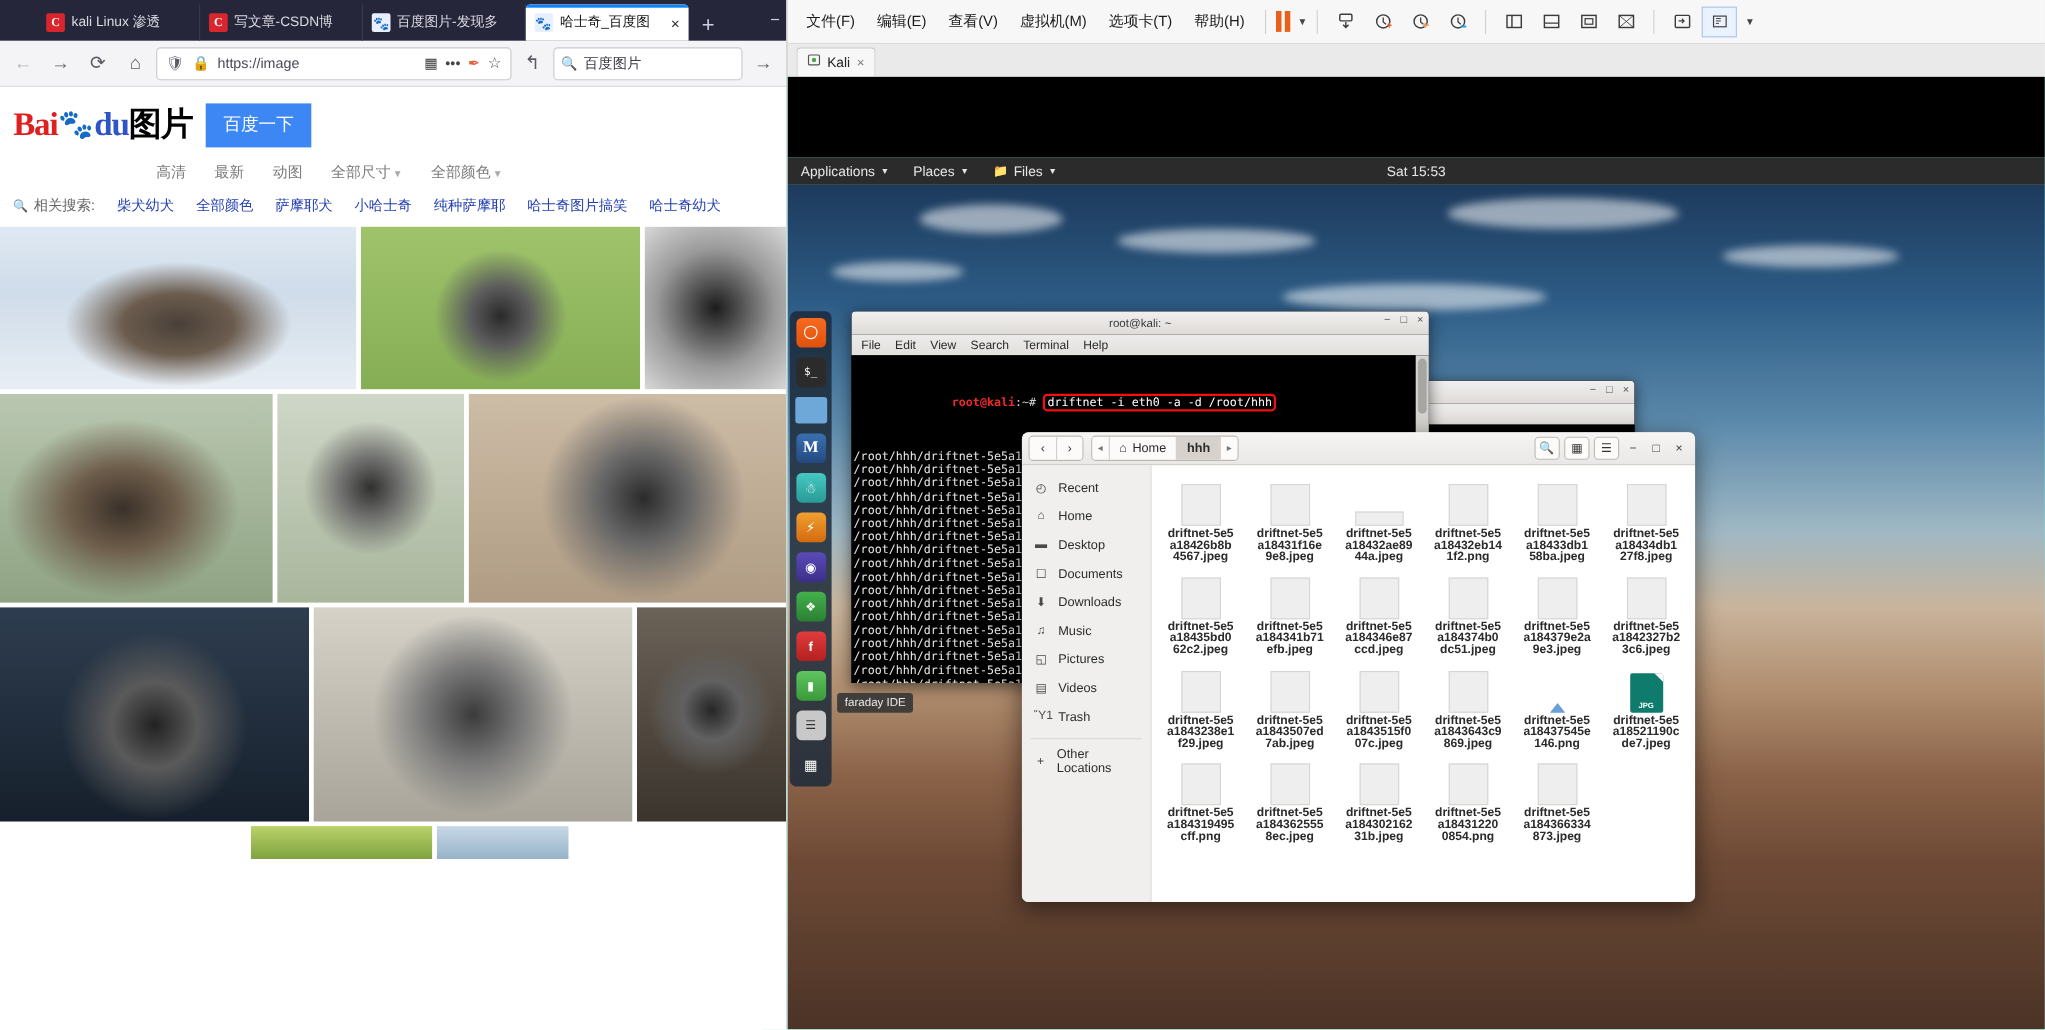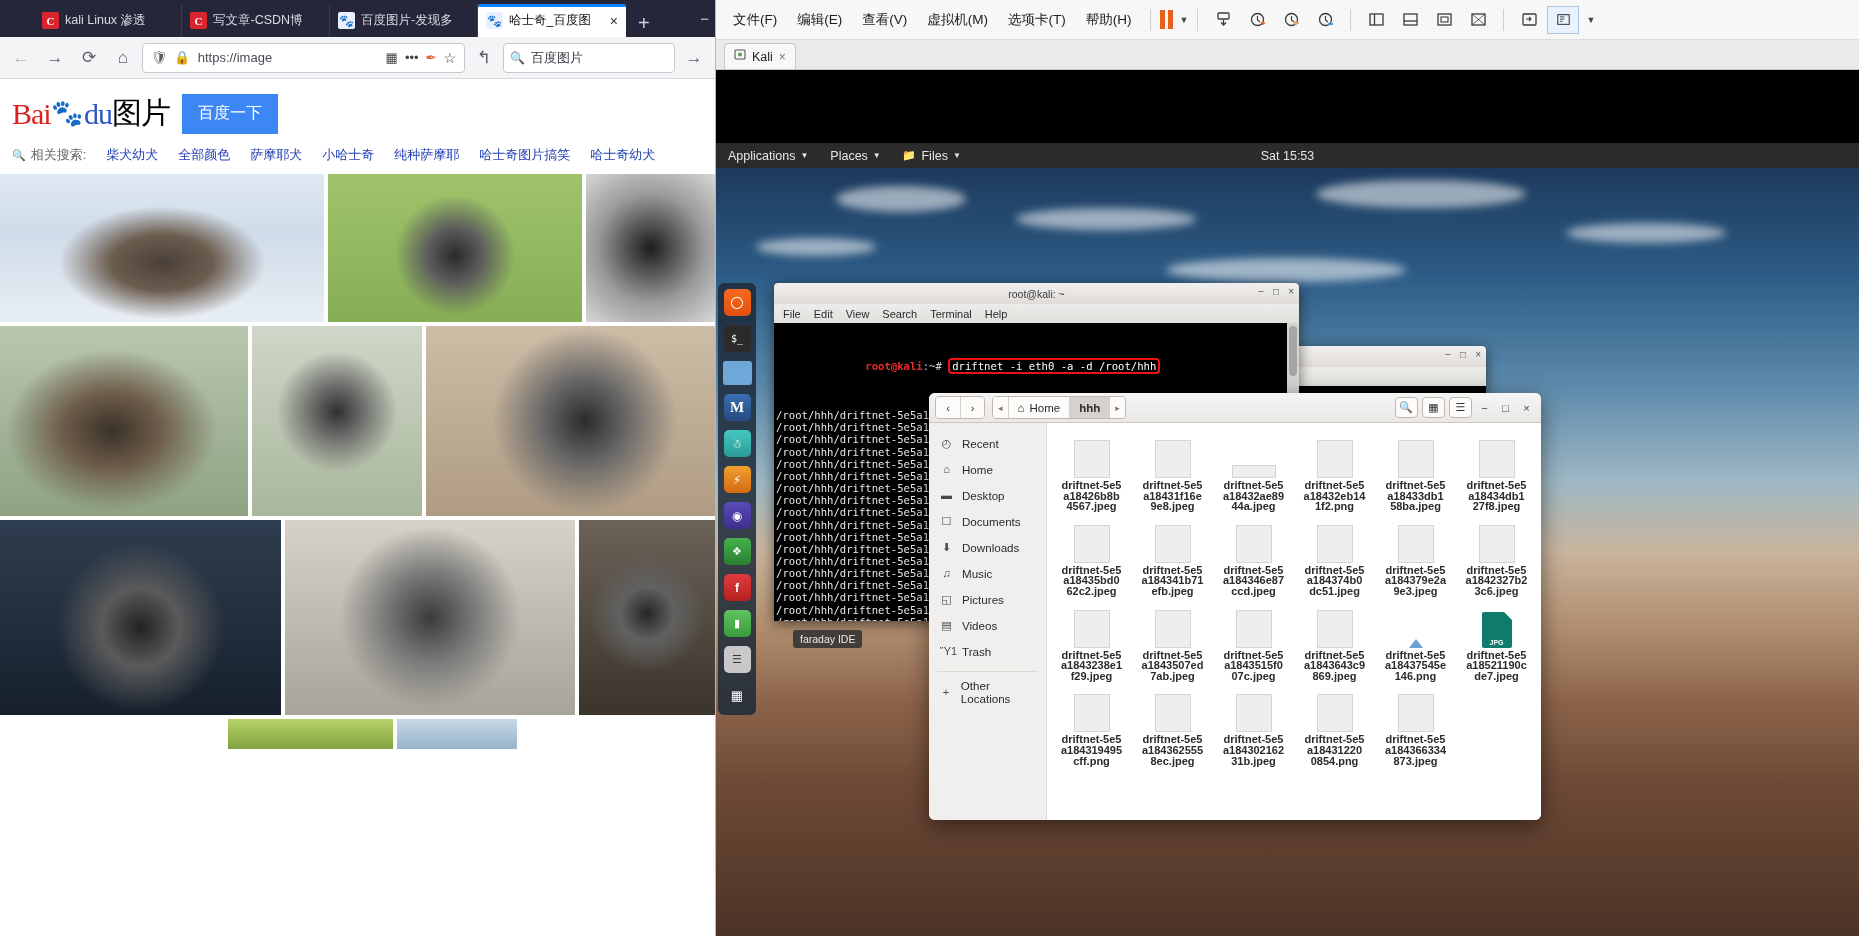--- a/index.html
+++ b/index.html
@@ -55,21 +55,21 @@
   .urltext { font-size: 13px; color: #4a4a55; flex: 1; overflow: hidden; white-space: nowrap; }
   .searchbar {
     width: 172px; height: 30px; background: #fff; border: 1px solid #c8c8cf;
     border-radius: 4px; display: flex; align-items: center; gap: 6px; padding: 0 6px;
   }
   .searchbar .stext { font-size: 13px; color: #3a3a44; flex: 1; }
 
   
   .bd-page { background: #fff; height: calc(936px - 79px); overflow: hidden; position: relative; }
   .bd-head { display: flex; align-items: center; padding: 14px 0 0 12px; gap: 12px; }
-  .bd-logo { font-family: "Liberation Serif", serif; font-size: 30px; font-weight: normal;
+  .bd-logo { font-family: "Liberation Serif", serif; font-size: 30px; font-weight: bold;
              letter-spacing: -1px; display: flex; align-items: center; }
   .bd-logo .b1 { color: #e02020; }
   .bd-logo .paw { color: #2e54c8; font-size: 26px; padding: 0 1px; }
   .bd-logo .b2 { color: #2e54c8; }
   .bd-logo .b3 { color: #000000; }
   .bd-searchwrap { position: relative; flex: 0 0 auto; }
   .bd-input { width: 432px; height: 38px; border: 1px solid #c8c8c8; background: #fff;
               display: flex; align-items: center; padding: 0 34px 0 9px; font-size: 17px; color: #222; }
   .bd-cam { position: absolute; right: 8px; top: 9px; color: #9a9a9a; font-size: 16px; }
   .bd-btn { width: 96px; height: 40px; background: #3d87f5; color: #fff; font-size: 16px;
@@ -194,21 +194,21 @@
   .prompt-path { color: #cfcfcf; }
   .cmd-box { border: 2px solid #f21010; border-radius: 4px; padding: 0 2px; color:#fff; }
 
   .term-scroll { position: absolute; right: 0; top: 40px; bottom: 0; width: 12px;
                  background: #d6d4d1; }
   .term-scroll .tk { position: absolute; top: 3px; left: 2px; width: 8px; height: 50px;
                      background: #a8a6a3; border-radius: 4px; }
 
   .tooltip {
     position: absolute; background: rgba(55,55,55,0.92); color: #e9e9e9;
-    font-size: 10.5px; padding: 3px 7px; border-radius: 3px; margin-left: 32px;
+    font-size: 10.5px; padding: 3px 7px; border-radius: 3px;
   }
 
   
   .fm {
     position: absolute; background: #f6f5f4; border-radius: 6px;
     box-shadow: 0 6px 22px rgba(0,0,0,.5); overflow: hidden;
     display: flex; flex-direction: column;
   }
   .fm-hb { height: 30px; background: linear-gradient(#f6f5f4,#e9e8e7);
            border-bottom: 1px solid #cdc7c2; display: flex; align-items: center;
@@ -328,20 +328,27 @@
       <div class="bd-head">
         <div class="bd-logo">
           <span class="b1">Bai</span>
           <span class="paw">🐾</span>
           <span class="b2">du</span>
           <span class="b3">图片</span>
         </div>
         <div class="bd-btn">百度一下</div>
       </div>
 
+      <div class="bd-filters">
+        <span><span>高清</span></span>
+        <span><span>最新</span></span>
+        <span><span>动图</span></span>
+        <span><span>全部尺寸</span><span class="caret">▼</span></span>
+        <span><span>全部颜色</span><span class="caret">▼</span></span>
+      </div>
 
       <div class="bd-related">
         <span class="lbl">
           <span style="font-size:11px">🔍</span>
           <span>相关搜索:</span>
         </span>
         <a href="#">柴犬幼犬</a>
         <a href="#">全部颜色</a>
         <a href="#">萨摩耶犬</a>
         <a href="#">小哈士奇</a>

